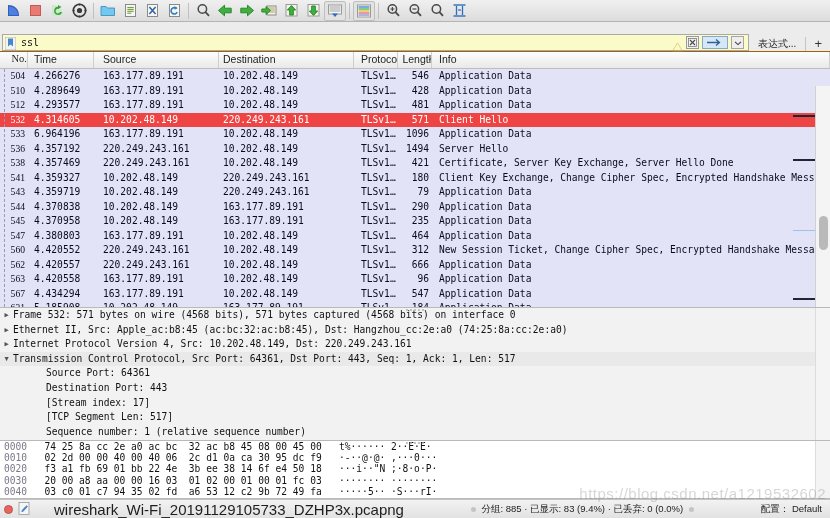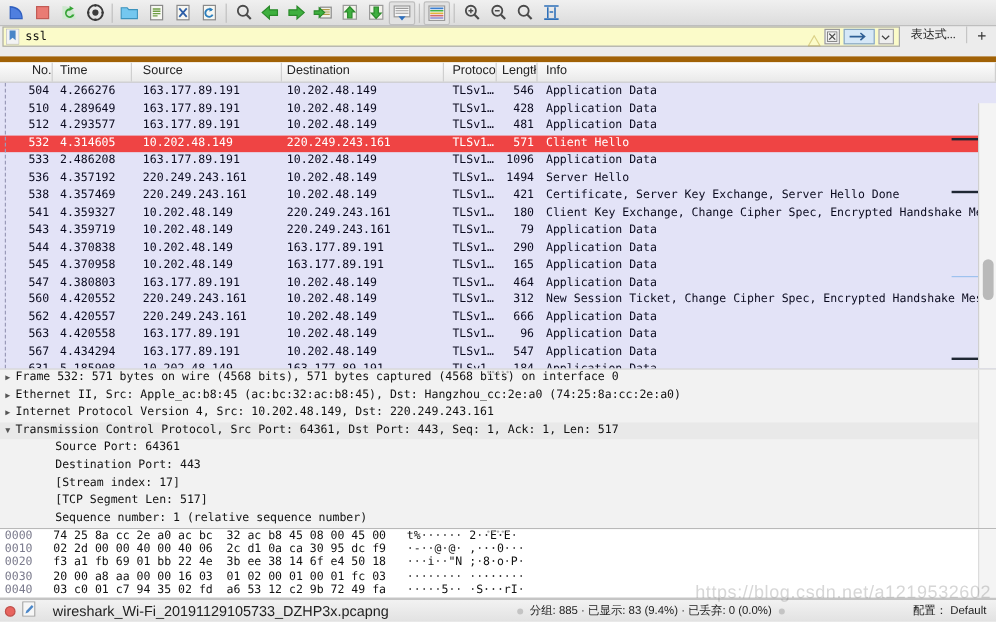--- a/index.html
+++ b/index.html
@@ -44,23 +44,23 @@
     background: #e2e2e2;
     border: 1px solid #bfbfbf;
   }
   .tb-btn svg { display: block; }
 
   
   .filterbar {
     height: 30px; min-height: 19px;
     background: #ececec;
     display: flex;
-    align-items: flex-start;
+    align-items: flex-end;
     padding: 0 2px;
-    border-bottom: 5px solid #a16207;
+    border-bottom: 1px solid #a16207;
   }
   .filter-input-wrap {
     flex: 1;
     height: 17px;
     background: #fbfbc9;
     border: 1px solid #a9a9a9;
     display: flex;
     align-items: center;
     padding: 0 2px;
     position: relative;
@@ -95,21 +95,20 @@
     width: 13px; height: 13px;
     background: #eee;
     border: 1px solid #a6a6a6;
     display: flex; align-items: center; justify-content: center;
   }
   .expr-label {
     font-size: 10px;
     color: #2a2a2a;
     padding: 0 7px 0 9px;
     white-space: nowrap;
-    font-family: Liberation Serif, serif;
   }
   .vsep { width: 1px; height: 14px; background: #c5c5c5; margin: 0 2px; }
   .plus-label { font-size: 13px; color: #333; padding: 0 6px; }
 
   
   .packet-list {
     height: 256px; min-height: 256px;
     display: flex;
     flex-direction: column;
     background: #fff;
@@ -142,21 +141,21 @@
     height: 14.5px;
     font-family: "DejaVu Sans Mono", monospace;
     font-size: 9.6px;
     line-height: 14.5px;
     color: #0a0a1e;
     background: #e3e3f7;
     white-space: nowrap;
   }
   .prow.selected { background: #ef4444; color: #fff; }
   .prow > div { overflow: hidden; padding: 0 3px; }
-  .c-no    { width: 44px;  text-align: right; }
+  .c-no    { width: 28px;  text-align: right; font-family: Liberation Serif, serif; }
   .c-time  { width: 66px;  padding-left: 6px !important; }
   .c-src   { width: 125px; padding-left: 9px !important; }
   .c-dst   { width: 135px; padding-left: 4px !important; }
   .c-proto { width: 44px;  padding-left: 7px !important; }
   .c-len   { width: 34px;  text-align: right; }
   .c-info  { flex: 1; padding-left: 7px !important; }
 
   
   .plist-gutter {
     position: absolute;
@@ -258,21 +257,21 @@
     align-items: center;
     font-size: 10px;
     color: #2b2b2b;
     padding: 0 4px;
   }
   .sb-left { display: flex; align-items: center; gap: 5px; }
   .sb-expert {
     width: 9px; height: 9px; border-radius: 50%;
     background: #e8655f; border: 1px solid #c0514c;
   }
-  .sb-file { font-size: 12px; color: #1e1e1e; margin-left: 9px; white-space: nowrap; text-align: right; }
+  .sb-file { font-size: 15px; color: #1e1e1e; margin-left: 19px; white-space: nowrap; text-align: right; }
   .sb-center { flex: 1; display: flex; justify-content: center; align-items: center; }
   .sb-stats { font-size: 9.5px; color: #1d1d1d; white-space: nowrap; }
   .sb-dot { width: 5px; height: 5px; border-radius: 50%; background: #c4c4c4; margin: 0 6px; }
   .sb-right { font-size: 9.5px; color: #1d1d1d; white-space: nowrap; padding-right: 4px; }
 
   
   .grip {
     position: absolute;
     left: 50%; transform: translateX(-50%);
     top: 1px;
@@ -544,21 +543,21 @@
           <div class="c-no">532</div>
           <div class="c-time">4.314605</div>
           <div class="c-src">10.202.48.149</div>
           <div class="c-dst">220.249.243.161</div>
           <div class="c-proto">TLSv1…</div>
           <div class="c-len">571</div>
           <div class="c-info">Client Hello</div>
         </div>
         <div class="prow">
           <div class="c-no">533</div>
-          <div class="c-time">2.486208</div>
+          <div class="c-time">6.964196</div>
           <div class="c-src">163.177.89.191</div>
           <div class="c-dst">10.202.48.149</div>
           <div class="c-proto">TLSv1…</div>
           <div class="c-len">1096</div>
           <div class="c-info">Application Data</div>
         </div>
         <div class="prow">
           <div class="c-no">536</div>
           <div class="c-time">4.357192</div>
           <div class="c-src">220.249.243.161</div>
@@ -602,21 +601,21 @@
           <div class="c-proto">TLSv1…</div>
           <div class="c-len">290</div>
           <div class="c-info">Application Data</div>
         </div>
         <div class="prow">
           <div class="c-no">545</div>
           <div class="c-time">4.370958</div>
           <div class="c-src">10.202.48.149</div>
           <div class="c-dst">163.177.89.191</div>
           <div class="c-proto">TLSv1…</div>
-          <div class="c-len">165</div>
+          <div class="c-len">235</div>
           <div class="c-info">Application Data</div>
         </div>
         <div class="prow">
           <div class="c-no">547</div>
           <div class="c-time">4.380803</div>
           <div class="c-src">163.177.89.191</div>
           <div class="c-dst">10.202.48.149</div>
           <div class="c-proto">TLSv1…</div>
           <div class="c-len">464</div>
           <div class="c-info">Application Data</div>

